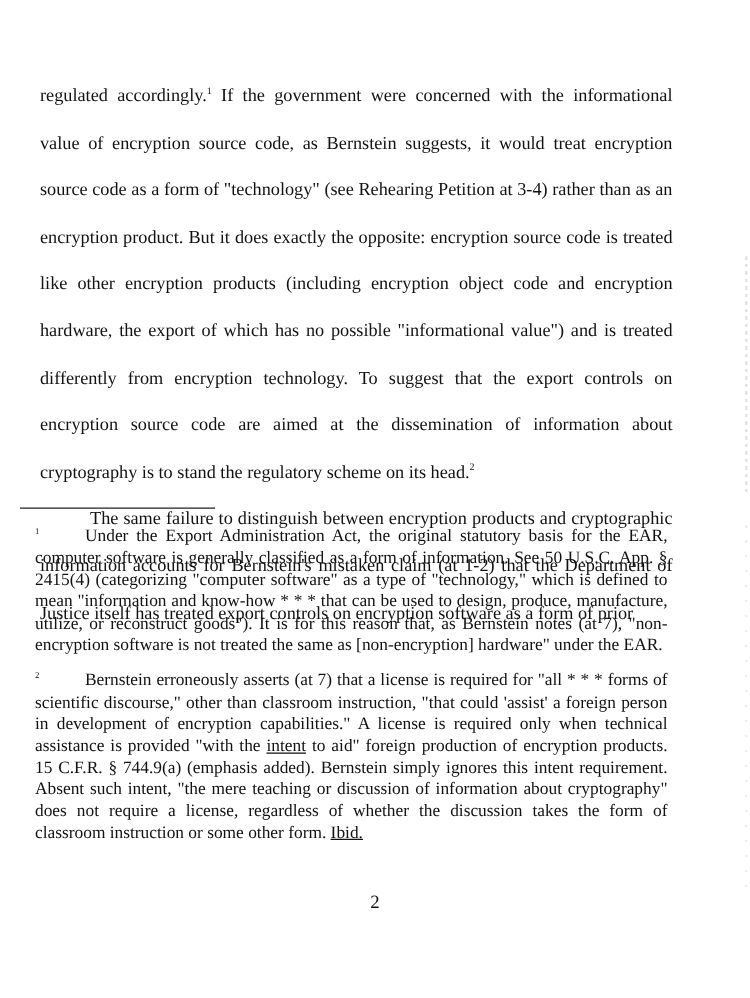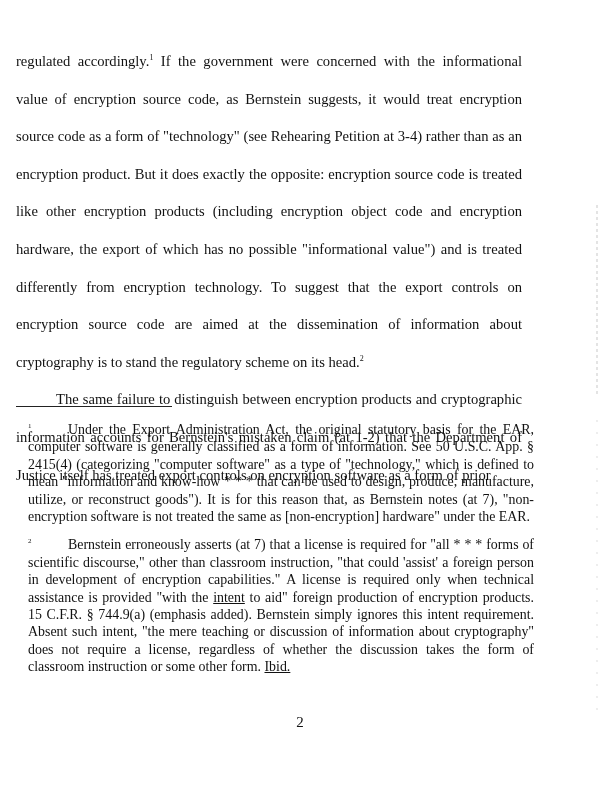--- a/index.html
+++ b/index.html
@@ -22,21 +22,21 @@
       background: #ffffff;
     }
     .body-text {
       position: absolute;
       left: 16px;
       width: 506px;
       top: 43px;
       font-size: 14.6px;
       line-height: 37.6px;
       text-align: justify;
-      margin: 0;
+      margin: 16px;
     }
     .body-text p {
       margin: 0;
     }
     .body-text p.indent {
       text-indent: 40px;
     }
     sup {
       font-size: 8px;
       line-height: 0;

